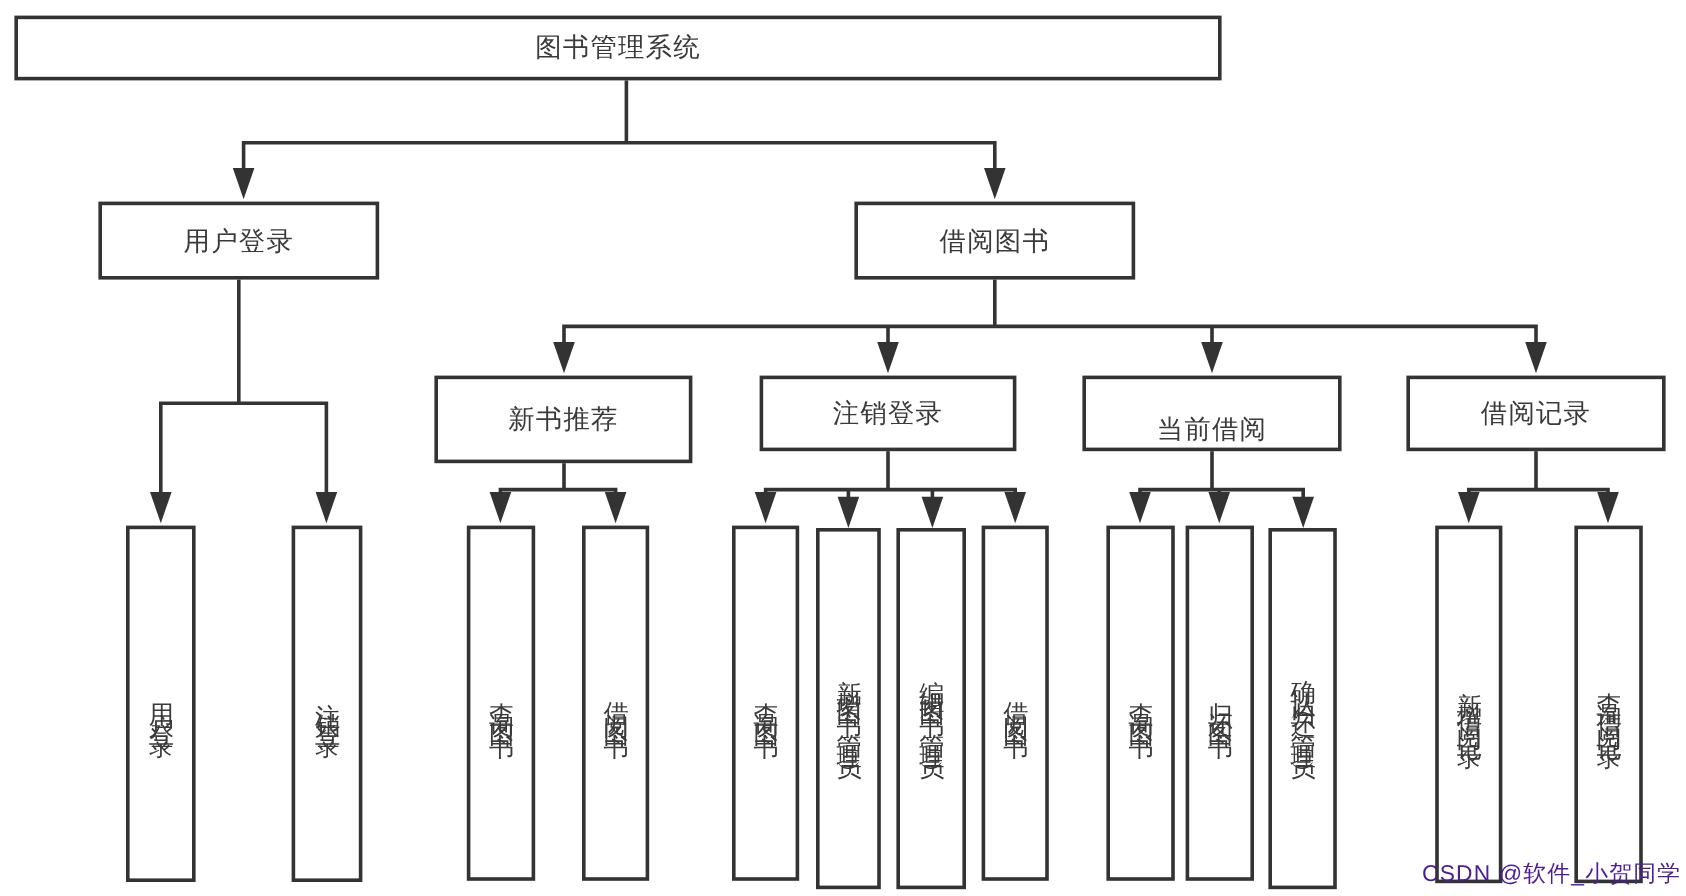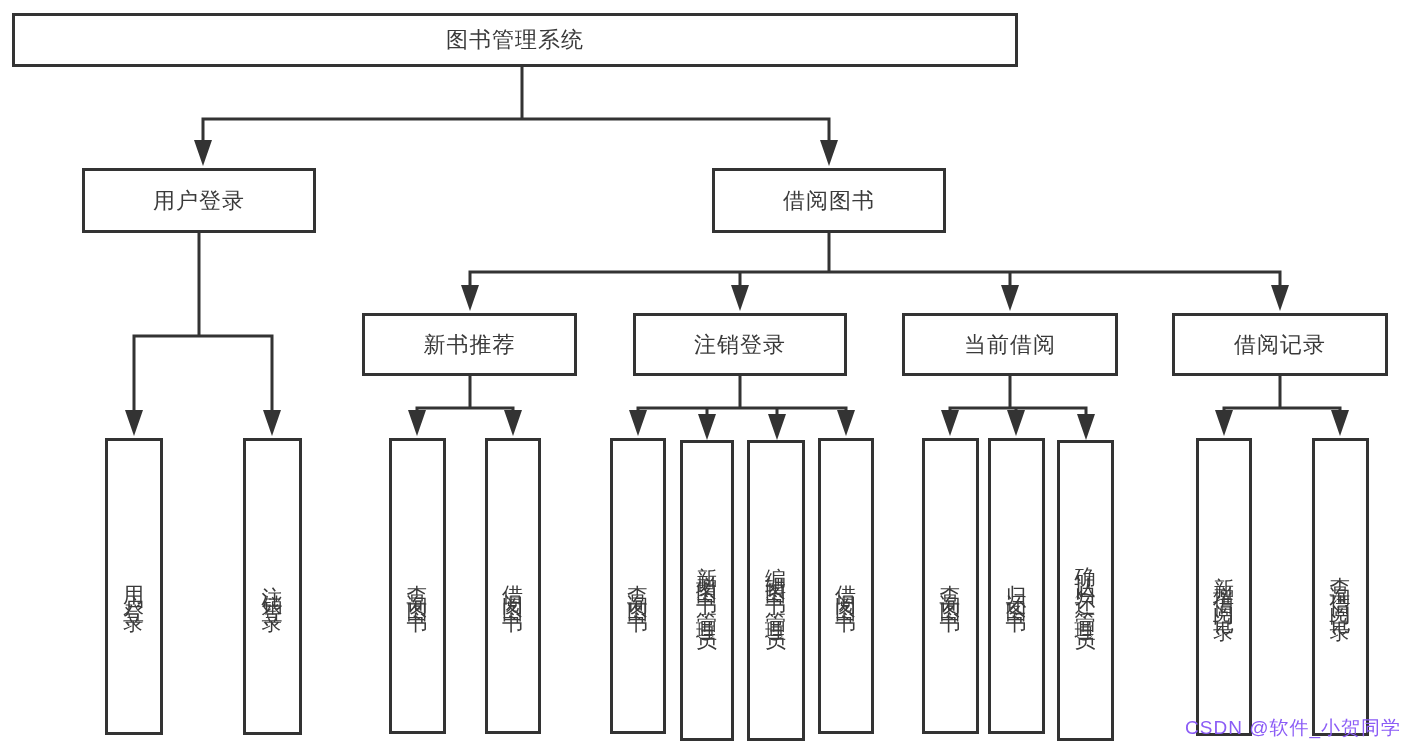--- a/index.html
+++ b/index.html
@@ -41,21 +41,21 @@
     font-size: 21px;
     letter-spacing: 9px;
     line-height: 1;
     white-space: nowrap;
   }
   #watermark {
     position: absolute;
     right: 4px;
     bottom: 6px;
     font-size: 19px;
-    color: #8b5cf6;
+    color: #4c1d95;
     letter-spacing: 1px;
     white-space: nowrap;
     margin-left: 15px;
   }
 </style>
 </head>
 <body>
 
 <div id="stage">
 
@@ -103,27 +103,27 @@
     <span>图书管理系统</span>
   </div>
 
   <div class="node h" style="left:82px; top:168px; width:234px; height:65px;">
     <span>用户登录</span>
   </div>
   <div class="node h" style="left:712px; top:168px; width:234px; height:65px;">
     <span>借阅图书</span>
   </div>
 
-  <div class="node h" style="left:362px; top:313px; width:215px; height:63px;">
+  <div class="node h" style="left:362px; top:313px; width:215px; height:73px;">
     <span>新书推荐</span>
   </div>
   <div class="node h" style="left:633px; top:313px; width:214px; height:63px;">
     <span>注销登录</span>
   </div>
-  <div class="node h" style="left:902px; top:313px; width:216px; height:63px;">
+  <div class="node h" style="left:902px; top:313px; width:216px; height:63px;align-items:flex-end;">
     <span>当前借阅</span>
   </div>
   <div class="node h" style="left:1172px; top:313px; width:216px; height:63px;justify-content:center;">
     <span>借阅记录</span>
   </div>
 
   <div class="node v" style="left:105px; top:438px; width:58px; height:297px;">
     <span>用户登录</span>
   </div>
   <div class="node v" style="left:243px; top:438px; width:59px; height:297px;">

